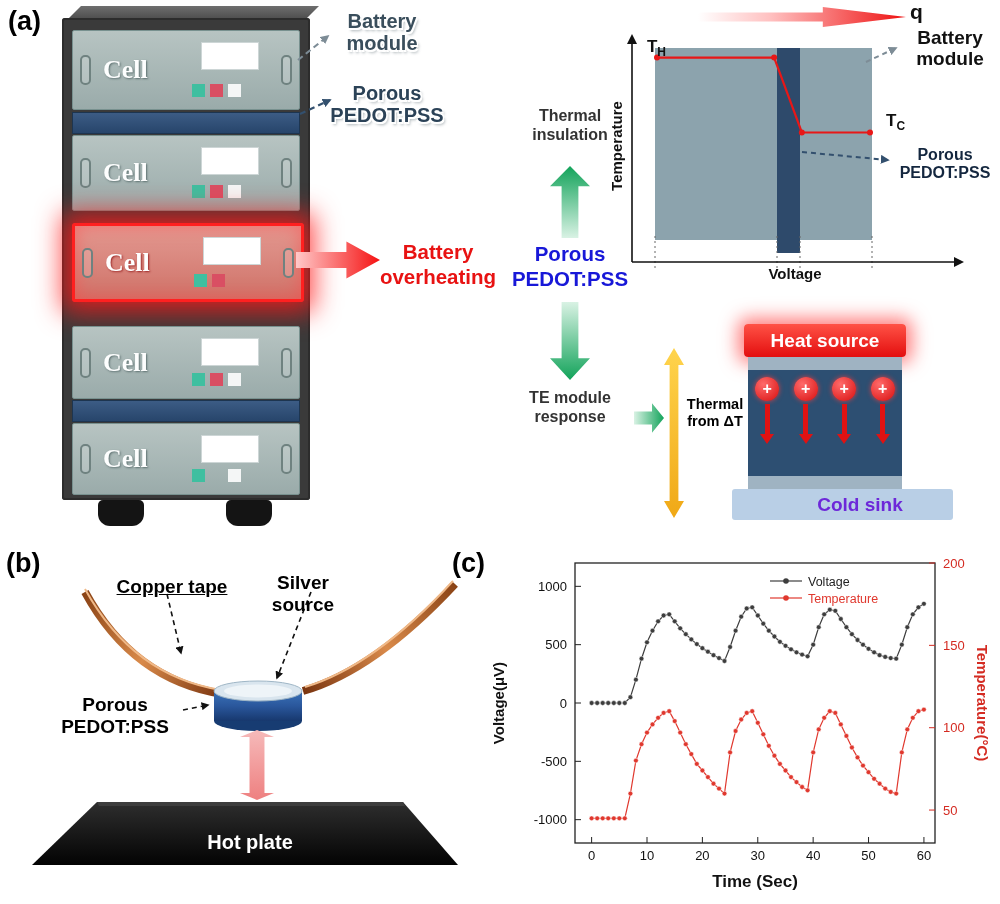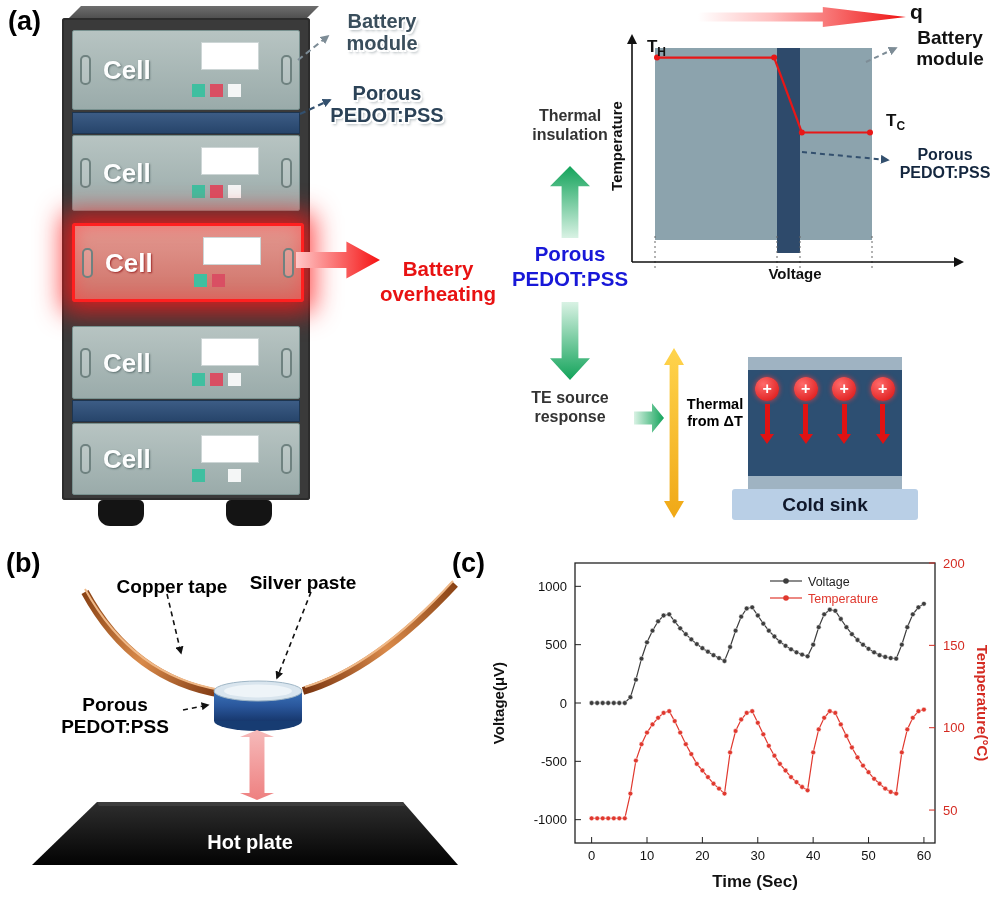--- a/index.html
+++ b/index.html
@@ -8,21 +8,21 @@
   .abs{position:absolute;}
   .plabel{position:absolute;font-size:27px;font-weight:bold;color:#000;z-index:30;}
 
   
   .rack{position:absolute;left:62px;top:6px;width:248px;height:522px;}
   .rack-top{position:absolute;left:6px;top:0;width:238px;height:13px;background:linear-gradient(#6e6e6e,#4d4d4d);
             transform:skewX(-45deg);transform-origin:bottom left;}
   .rack-body{position:absolute;left:0;top:12px;width:248px;height:482px;background:#3a3a3a;border-radius:3px;
              box-shadow:inset 0 0 0 2px #2c2c2c;}
   .cell{position:absolute;left:10px;width:226px;background:linear-gradient(180deg,#b7c4c2,#9aabaa);
-        border:1px solid #78918f;border-radius:2px;}
+        border:1px solid #78918f;border-radius:2px;font-family:Liberation Serif, serif;}
   .cell .name{position:absolute;left:30px;top:50%;transform:translateY(-50%);font-size:26px;font-weight:bold;
               color:#fdfefe;text-shadow:1px 1px 2px rgba(80,100,100,.85);}
   .cell .screen{position:absolute;right:40px;top:11px;width:56px;height:26px;background:#fff;border:1px solid #cdd6d6;}
   .chip{position:absolute;width:13px;height:13px;bottom:12px;}
   .chip.teal{background:#3fbfa0;right:94px;}
   .chip.red{background:#d94f63;right:76px;}
   .chip.white{background:#f4f6f6;right:58px;}
   .handle{position:absolute;top:50%;transform:translateY(-50%);width:7px;height:26px;border:2px solid #6f8280;
           border-radius:5px;background:rgba(255,255,255,.18);}
   .handle.l{left:7px;} .handle.r{right:7px;}
@@ -32,21 +32,21 @@
   .cell.hot .name{color:#fff;text-shadow:1px 1px 2px rgba(150,30,30,.9);}
   .foot{position:absolute;top:494px;width:46px;height:26px;background:#141414;border-radius:5px 5px 12px 12px;}
 
   
   .callout{position:absolute;font-weight:bold;text-align:center;line-height:1.12;color:#3a4e5c;font-size:20px;
            text-shadow:-1.5px -1.5px 0 #fff,1.5px -1.5px 0 #fff,-1.5px 1.5px 0 #fff,1.5px 1.5px 0 #fff,2px 3px 3px rgba(40,60,70,.4);}
   .callout.navy{color:#2b4257;}
 
   
   .flowtxt{position:absolute;font-weight:bold;text-align:center;line-height:1.2;}
-  .t-red{color:#e81212;font-size:20.5px;margin-top:17px;}
+  .t-red{color:#e81212;font-size:20.5px;}
   .t-blue{color:#1818d8;font-size:20.5px;}
   .t-dark{color:#333;font-size:16px;}
   .t-blk{color:#000;font-size:14.5px;}
 
   
   .ar-right{clip-path:polygon(0 30%,60% 30%,60% 4%,100% 50%,60% 96%,60% 70%,0 70%);}
   .ar-up{clip-path:polygon(50% 0,100% 28%,71% 28%,71% 100%,29% 100%,29% 28%,0 28%);}
   .ar-down{clip-path:polygon(29% 0,71% 0,71% 72%,100% 72%,50% 100%,0 72%,29% 72%);}
   .ar-ud{clip-path:polygon(50% 0,100% 10%,72% 10%,72% 90%,100% 90%,50% 100%,0 90%,28% 90%,28% 10%,0 10%);}
   .g-red{background:linear-gradient(to right,#ffc9c9,#f51212);}
@@ -65,21 +65,21 @@
   .slab{position:absolute;left:18px;top:39px;width:154px;height:132px;background:#9fb3c2;}
   .slab .navy{position:absolute;left:0;right:0;top:13px;bottom:13px;background:#2d4f72;
               display:flex;justify-content:space-around;padding-top:7px;box-sizing:border-box;}
   .carrier{display:flex;flex-direction:column;align-items:center;}
   .pluscirc{width:24px;height:24px;border-radius:50%;background:radial-gradient(circle at 35% 30%,#ff6a6a,#d80f0f);
             color:#fff;font-weight:bold;font-size:16px;display:flex;align-items:center;justify-content:center;
             box-shadow:0 0 5px rgba(255,60,60,.8);}
   .cstem{width:5px;height:30px;background:#e01212;margin-top:3px;}
   .chead{width:0;height:0;border-left:7px solid transparent;border-right:7px solid transparent;border-top:10px solid #e01212;}
   .coldbar{position:absolute;left:2px;top:171px;width:186px;height:31px;border-radius:3px;background:#b9cfe6;
-           color:#0f172a;font-weight:bold;font-size:19px;display:flex;align-items:center;justify-content:center;}
+           color:#6d28d9;font-weight:bold;font-size:19px;display:flex;align-items:center;justify-content:center;padding-left:35px;}
 
   
   .minilabel{position:absolute;font-weight:bold;text-align:center;line-height:1.1;}
   .tsub{font-size:12px;font-weight:bold;}
 
   
   .blabel{position:absolute;font-weight:bold;font-size:19px;color:#000;text-align:center;line-height:1.15;}
   svg text{font-family:"Liberation Sans",sans-serif;}
 </style>
 </head>
@@ -158,27 +158,30 @@
   <div class="callout navy" style="left:312px;top:82px;width:150px;">Porous PEDOT:PSS</div>
 
   <div class="abs ar-right g-red" style="left:296px;top:240px;width:84px;height:40px;"></div>
   <div class="flowtxt t-red" style="left:376px;top:240px;width:124px;">Battery overheating</div>
   <div class="flowtxt t-blue" style="left:504px;top:242px;width:132px;">Porous PEDOT:PSS</div>
 
   <div class="abs ar-up g-green-u" style="left:550px;top:166px;width:40px;height:72px;"></div>
   <div class="flowtxt t-dark" style="left:500px;top:106px;width:140px;">Thermal insulation</div>
 
   <div class="abs ar-down g-green-d" style="left:550px;top:302px;width:40px;height:78px;"></div>
-  <div class="flowtxt t-dark" style="left:510px;top:388px;width:120px;">TE source response</div>
+  <div class="flowtxt t-dark" style="left:510px;top:388px;width:120px;">TE module response</div>
 
   <div class="abs ar-right g-green-r" style="left:634px;top:402px;width:30px;height:32px;"></div>
   <div class="abs ar-ud g-yellow" style="left:664px;top:348px;width:20px;height:170px;"></div>
   <div class="flowtxt t-blk" style="left:686px;top:396px;width:58px;">Thermal from ΔT</div>
 
   <div class="teschem">
+    <div class="heatbar">
+        <span>Heat source</span>
+      </div>
     <div class="slab">
       <div class="navy">
         <div class="carrier">
           <div class="pluscirc">+</div>
           <div class="cstem"></div>
             <div class="chead"></div>
         </div>
         <div class="carrier">
           <div class="pluscirc">+</div>
           <div class="cstem"></div>
@@ -284,22 +287,22 @@
     <ellipse cx="243" cy="133" rx="34" ry="6.5" fill="#eef4f8"></ellipse>
 
     <path d="M288,133 Q360,112 440,26" stroke="url(#copperR)" stroke-width="8" fill="none"></path>
     <path d="M290,129 Q360,108 438,23" stroke="#f0b988" stroke-width="2" fill="none"></path>
 
     <line x1="152" y1="36" x2="166" y2="95" stroke="#111" stroke-width="1.6" stroke-dasharray="5,4" marker-end="url(#ah-b)"></line>
     <line x1="296" y1="34" x2="262" y2="120" stroke="#111" stroke-width="1.6" stroke-dasharray="5,4" marker-end="url(#ah-b)"></line>
     <line x1="168" y1="152" x2="193" y2="147" stroke="#111" stroke-width="1.6" stroke-dasharray="5,4" marker-end="url(#ah-b)"></line>
   </svg>
 
-  <div class="blabel" style="left:112px;top:576px;width:120px;">Copper tape</div>
-  <div class="blabel" style="left:248px;top:572px;width:110px;">Silver paste</div>
+  <div class="blabel" style="left:112px;top:576px;width:120px;text-decoration:underline;">Copper tape</div>
+  <div class="blabel" style="left:248px;top:572px;width:110px;">Silver source</div>
   <div class="blabel" style="left:45px;top:694px;width:140px;">Porous PEDOT:PSS</div>
   <div class="abs ar-ud g-pink" style="left:240px;top:730px;width:34px;height:70px;"></div>
 
   <div class="plabel" style="left:452px;top:548px;">(c)</div>
 
   <svg class="abs" style="left:470px;top:545px;" width="530" height="359" id="chart-c">
     <rect x="105" y="18" width="360" height="280" fill="none" stroke="#222" stroke-width="1.3"></rect>
     <g id="chart-c-dynamic">
         <line x1="105" y1="41.33333333333333" x2="111" y2="41.33333333333333" stroke="#222" stroke-width="1"></line>
         <text x="97" y="45.83333333333333" text-anchor="end" font-size="13" fill="#111">1000</text>

